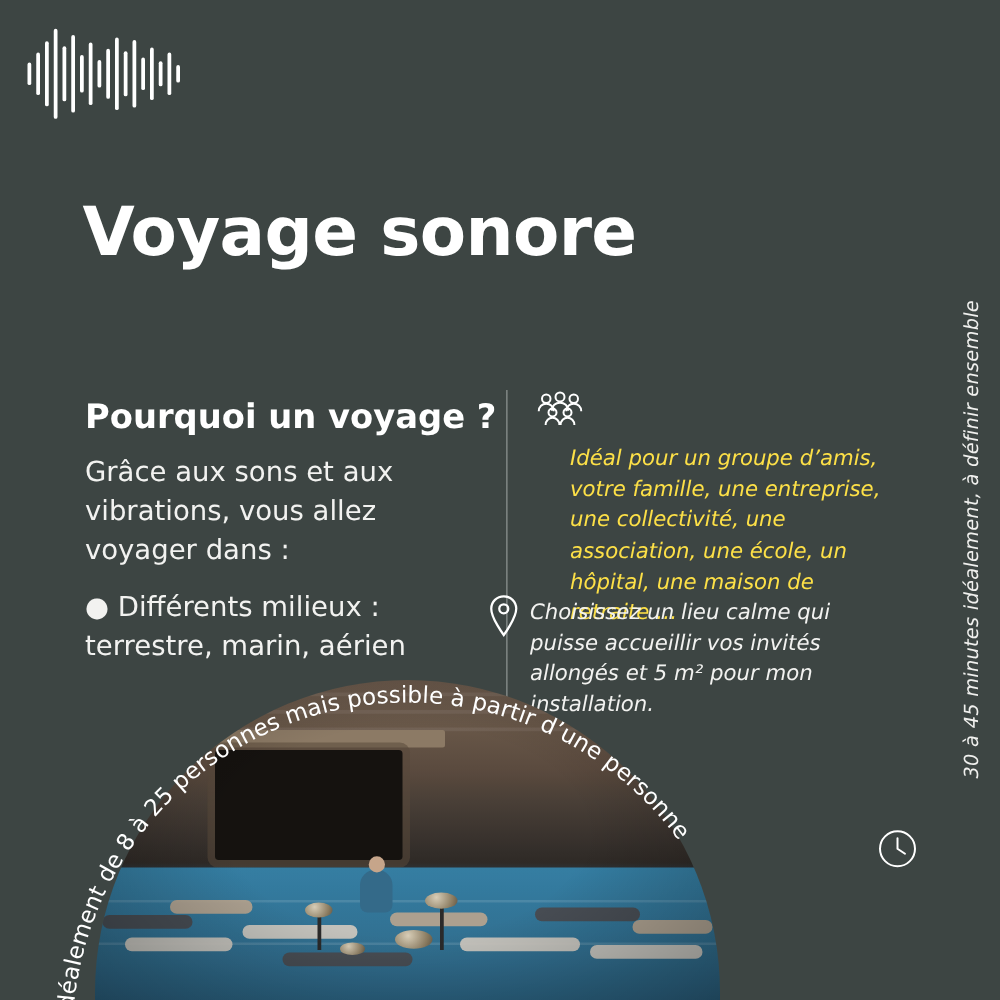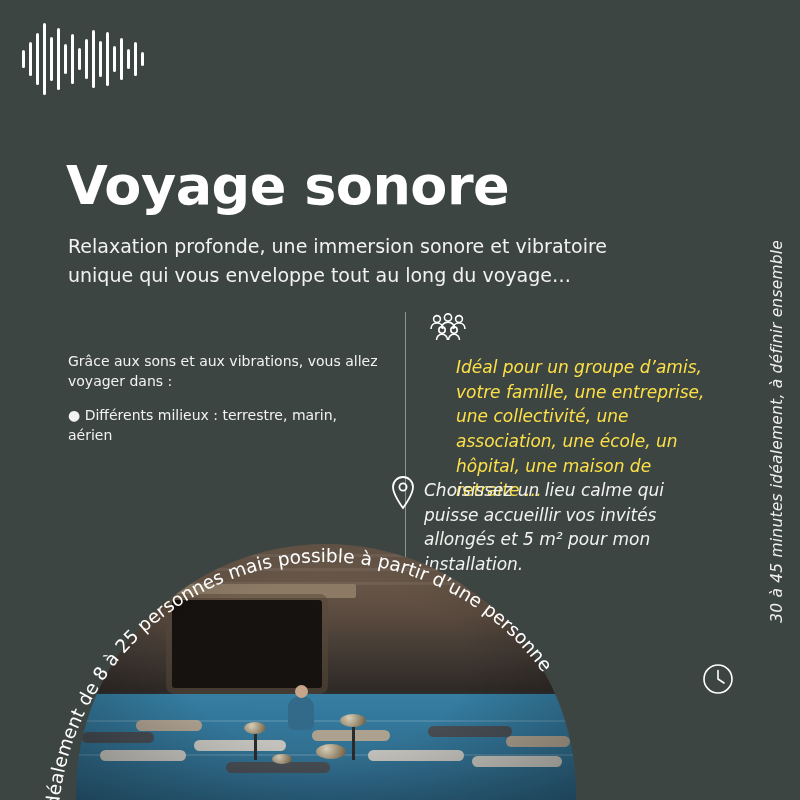--- a/index.html
+++ b/index.html
@@ -84,23 +84,23 @@
     left: 68px;
     top: 318px;
     font-size: 27px;
     font-weight: bold;
     color: #ffffff;
     font-family: "DejaVu Sans", sans-serif;
   }
   .left-body {
     position: absolute;
     left: 68px;
-    top: 352px;
+    top: 363px;
     width: 310px;
-    font-size: 14px;
+    font-size: 22px;
     line-height: 1.42;
     color: #f2f2f0;
     font-family: "DejaVu Sans", sans-serif;
   }
   .left-body p { margin: 0; }
   .left-body .bullets { margin-top: 14px; }
 
   
   .divider {
     position: absolute;
@@ -323,22 +323,22 @@
     <div class="bar" style="height:26px"></div>
     <div class="bar" style="height:42px"></div>
     <div class="bar" style="height:20px"></div>
     <div class="bar" style="height:34px"></div>
     <div class="bar" style="height:14px"></div>
   </div>
 
 
   <h1 class="title">Voyage sonore</h1>
 
-  <div class="subtitle">Relaxation profonde, une immersion sonore et vibratoire unique qui vous enveloppe tout au long du voyage…</div>
-
+
+  <div class="section-title">Pourquoi un voyage ?</div>
 
   <div class="left-body">
     <p>Grâce aux sons et aux vibrations, vous allez voyager dans :</p>
     <div class="bullets">
       <p>● Différents milieux : terrestre, marin, aérien</p>
     </div>
   </div>
 
   <div class="divider"></div>
 

